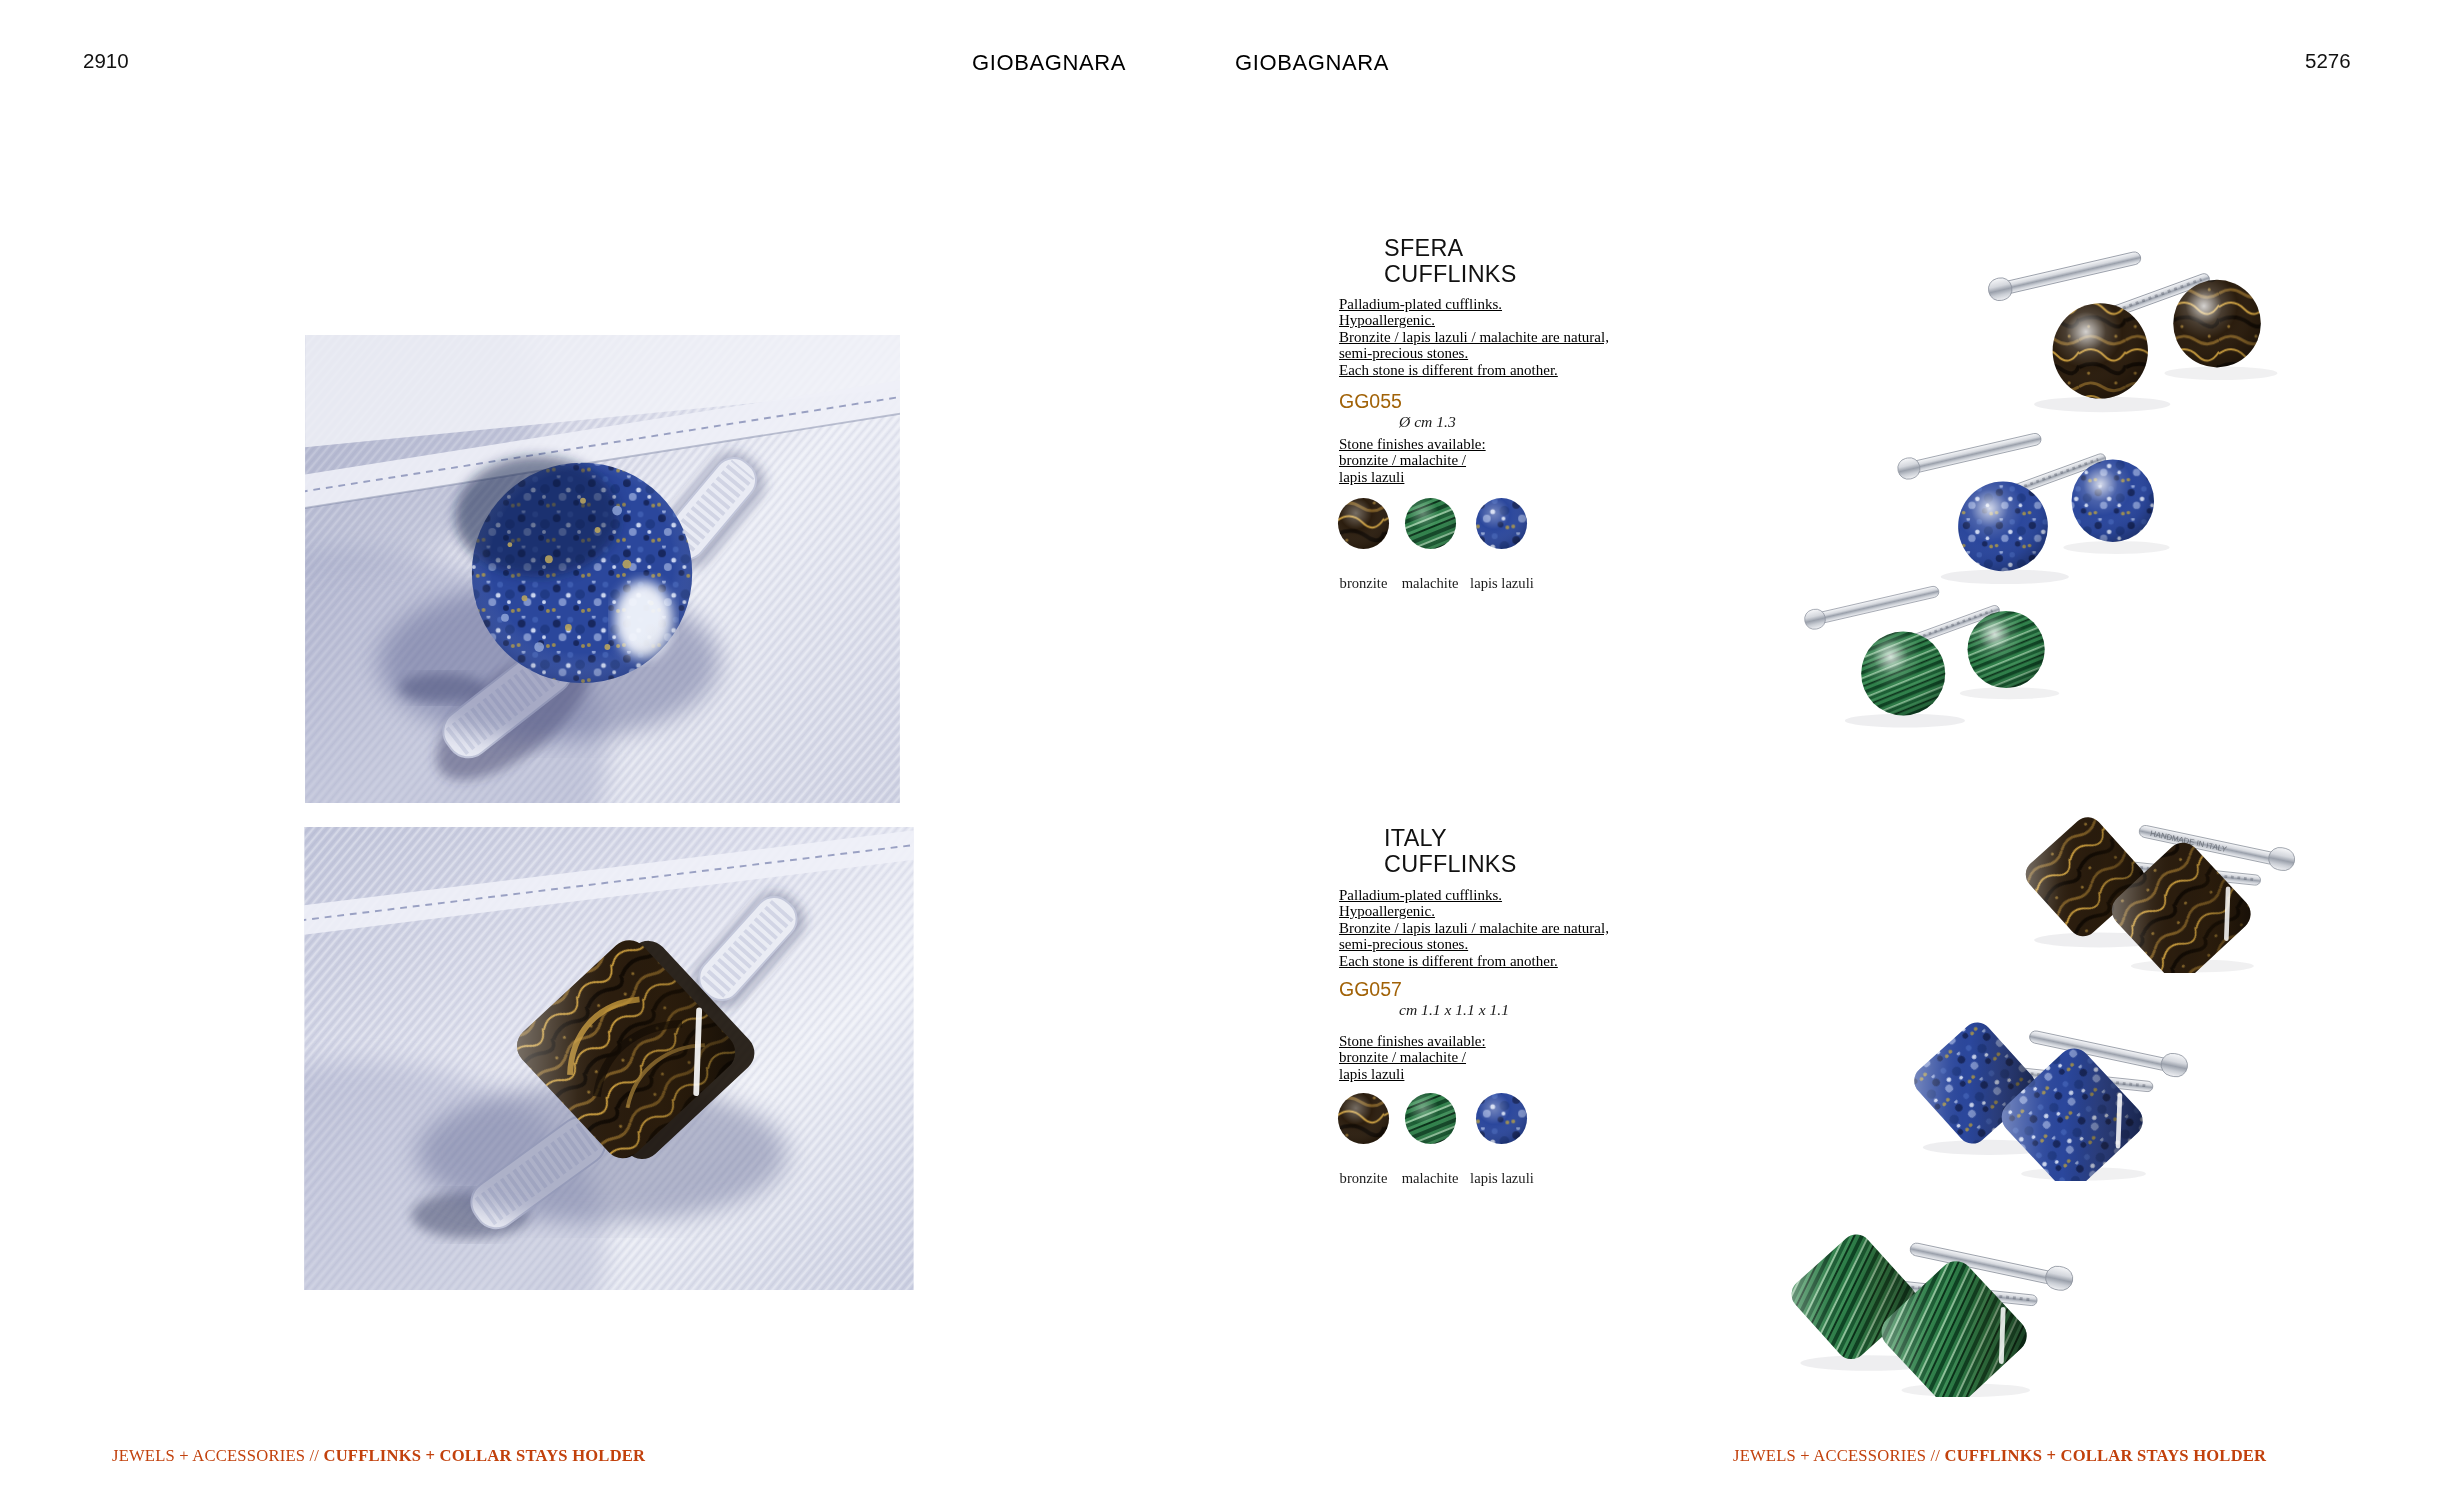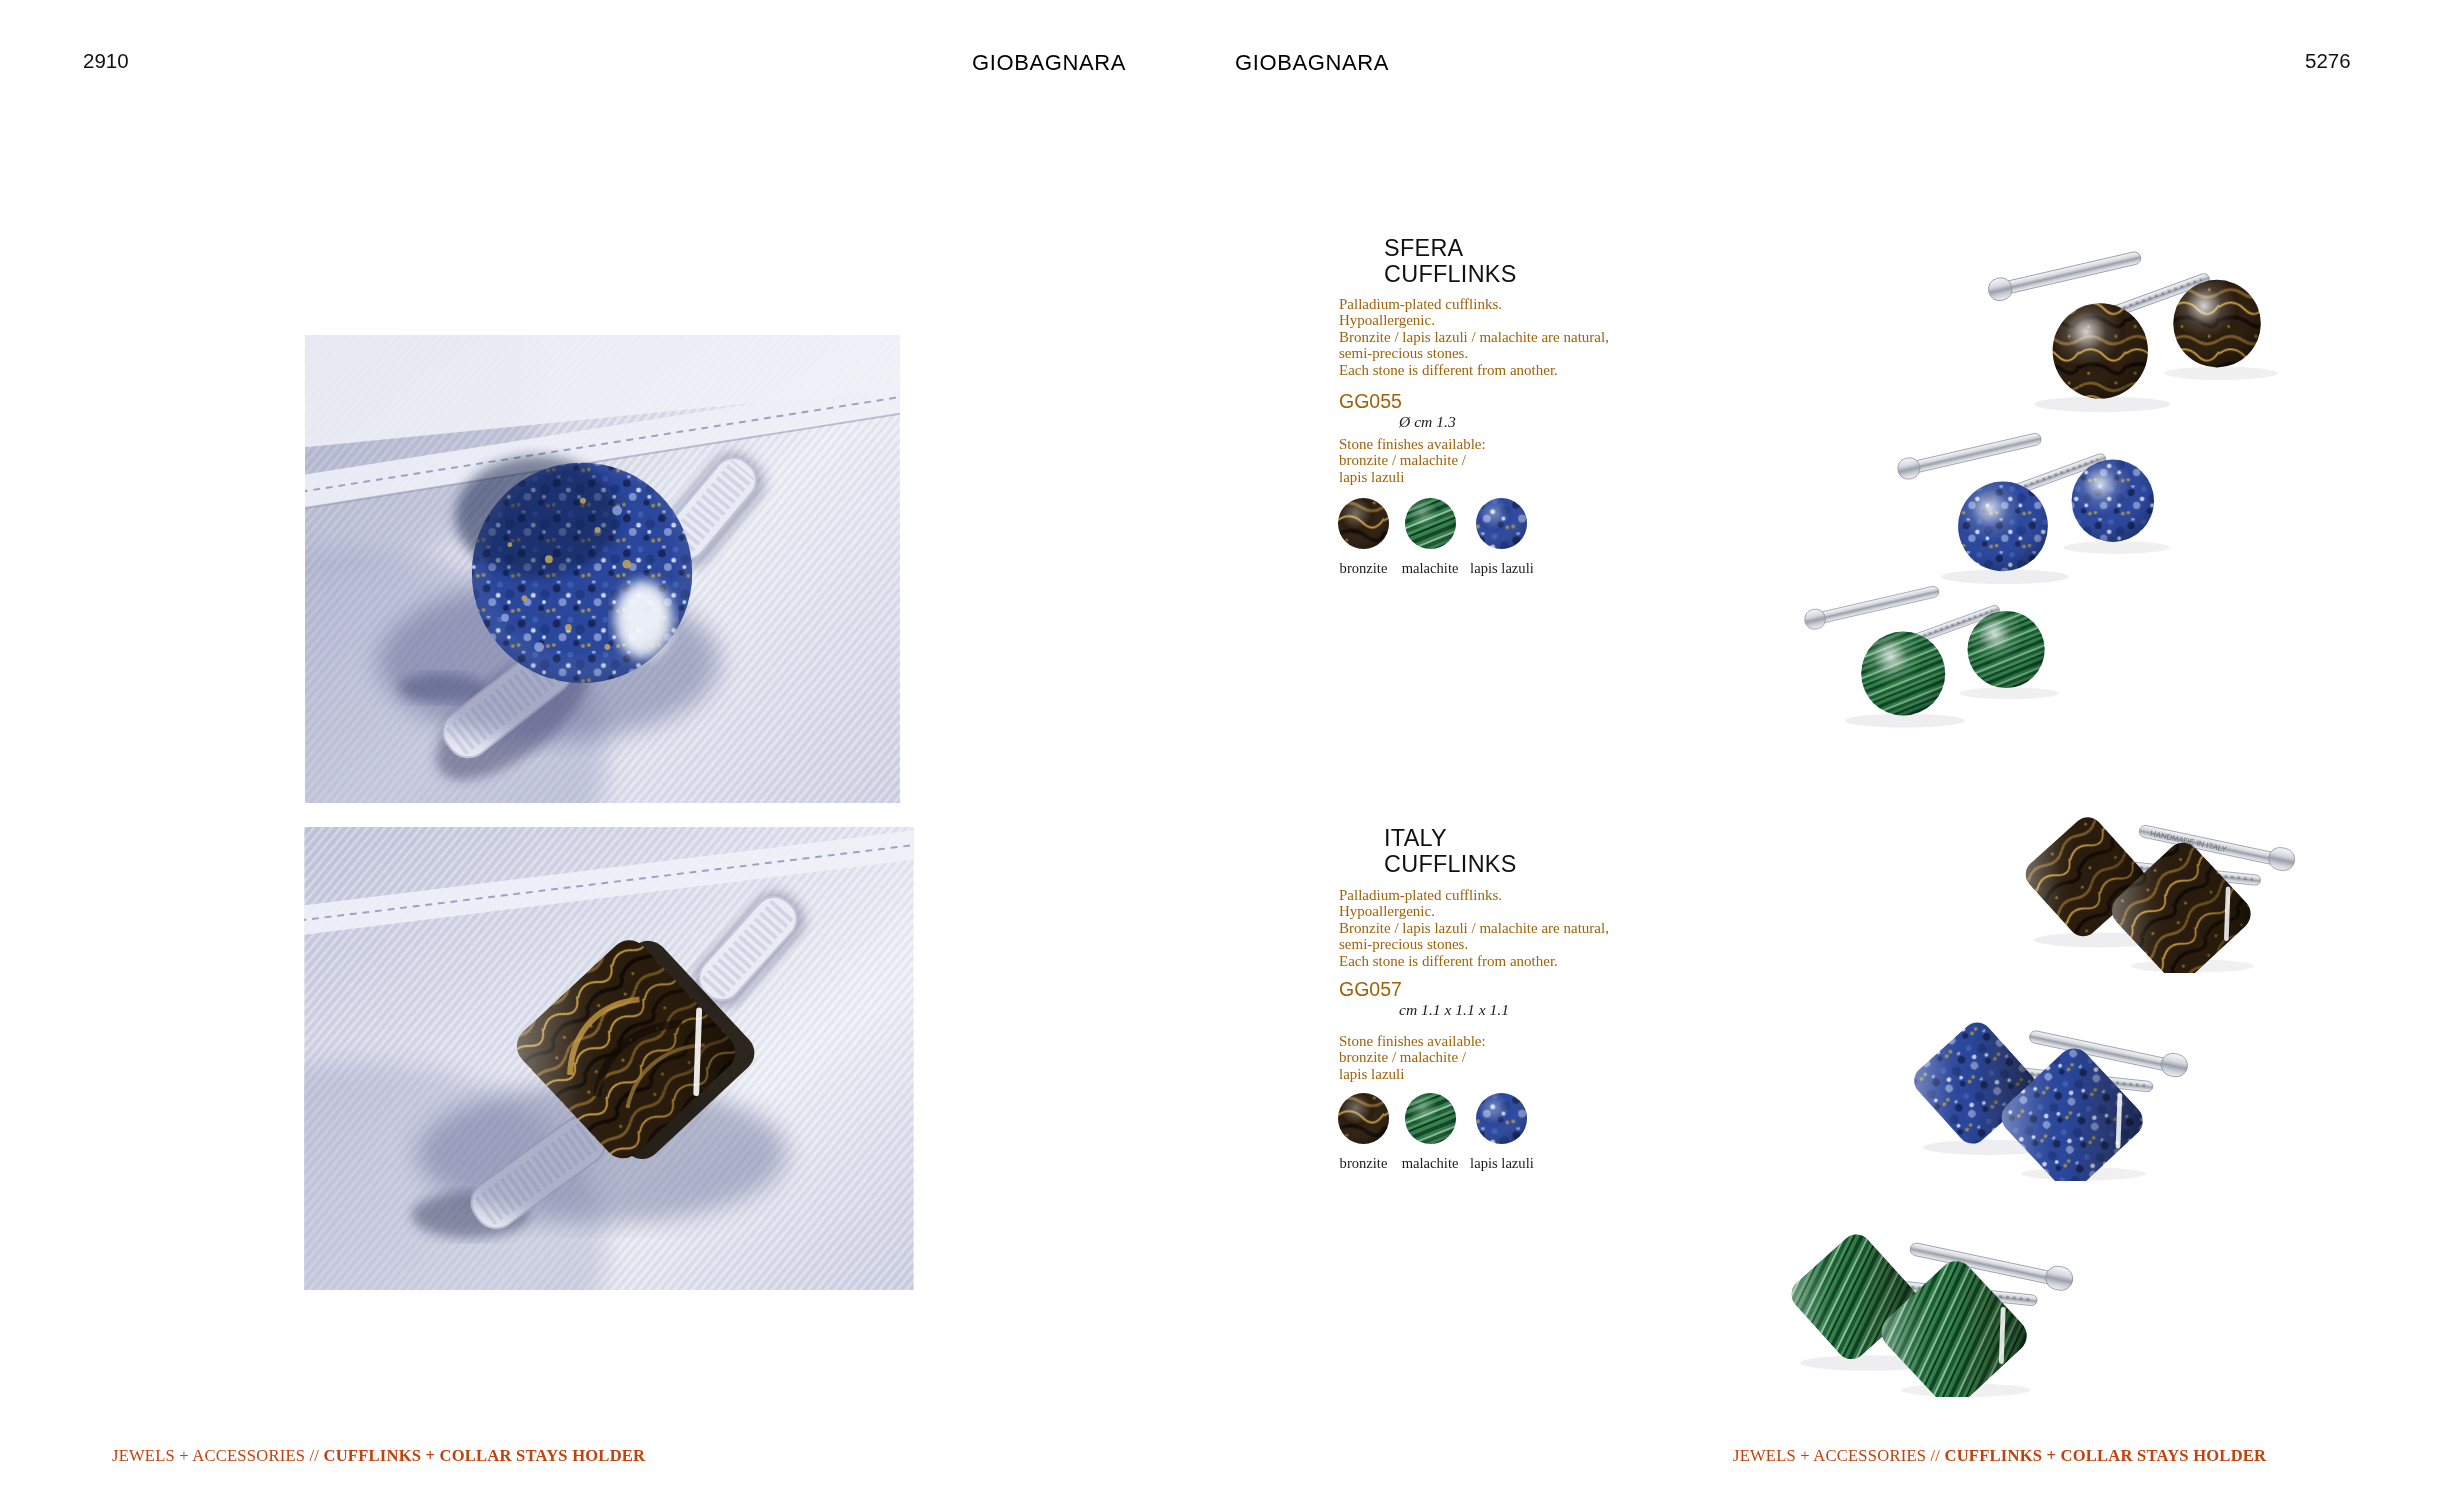--- a/index.html
+++ b/index.html
@@ -14,27 +14,27 @@
   .brand-left{left:972px;top:50px;}
   .brand-right{left:1235px;top:50px;}
   
   .photo{position:absolute;overflow:hidden;}
   .photo1{left:305px;top:335px;width:595px;height:468px;}
   .photo2{left:304px;top:827px;width:610px;height:463px;}
   .photo svg{display:block;width:100%;height:100%;}
   
   .prod-heading{left:1339px;font-family:"Liberation Sans",sans-serif;font-size:23.4px;line-height:26px;
                 color:#111;letter-spacing:0.3px;margin-left:45px;}
-  .prod-desc,.prod-fin{left:1339px;font-size:15px;line-height:16.4px;color:#a16207;}
+  .prod-desc,.prod-fin{left:1339px;font-size:15px;line-height:16.4px;color:#000000;text-decoration:underline;}
   .prod-code{left:1339px;font-family:"Liberation Sans",sans-serif;font-size:19.5px;color:#a16207;}
   .prod-dims{left:1399px;font-size:15.6px;font-style:italic;color:#1a1a1a;}
   .swatch-row{left:1337px;display:flex;gap:11.7px;align-items:flex-start;}
   .swatch-col{display:flex;flex-direction:column;align-items:center;}
   .swatch-col svg{width:53px;height:53px;display:block;}
-  .swatch-label{margin-top:10px;font-size:14.6px;color:#1a1a1a;white-space:nowrap;text-align:center;}
+  .swatch-label{margin-top:25px;font-size:14.6px;color:#1a1a1a;white-space:nowrap;text-align:center;}
   .s-head{top:235px;} .s-desc{top:296px;} .s-code{top:390px;} .s-dims{top:413px;}
   .s-fin{top:436px;}  .s-sw{top:497px;}
   .d-head{top:825px;} .d-desc{top:887px;} .d-code{top:978px;} .d-dims{top:1001px;}
   .d-fin{top:1033px;} .d-sw{top:1092px;}
   
   .art{position:absolute;}
   .art svg{display:block;width:100%;height:100%;}
   .a-sb{left:1985px;top:237px;width:322px;height:180px;}
   .a-sl{left:1895px;top:419px;width:302px;height:170px;}
   .a-sm{left:1802px;top:573px;width:283px;height:159px;}

